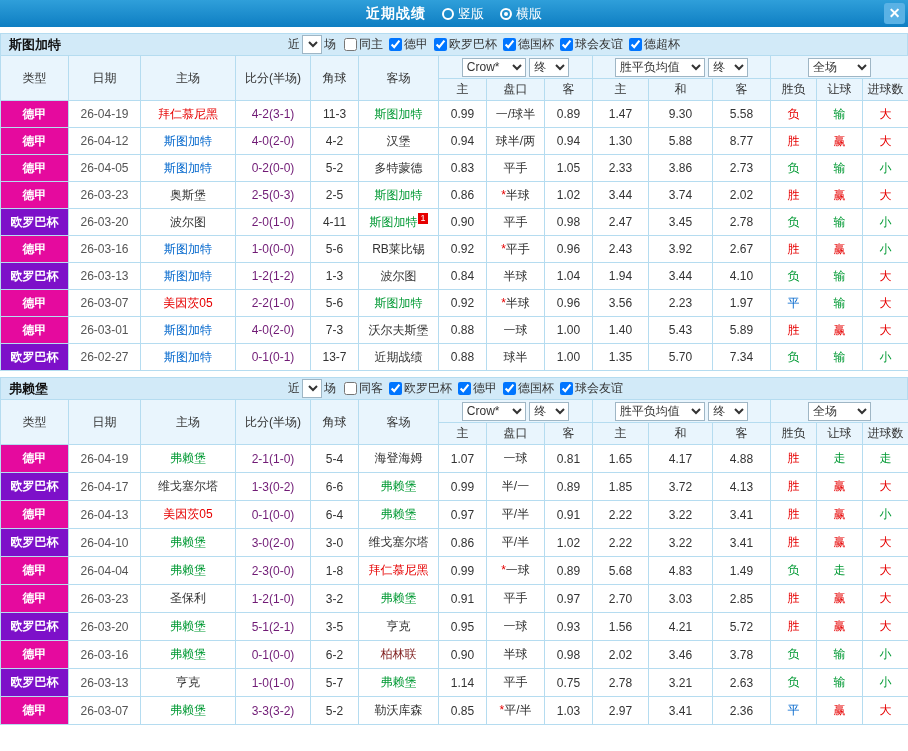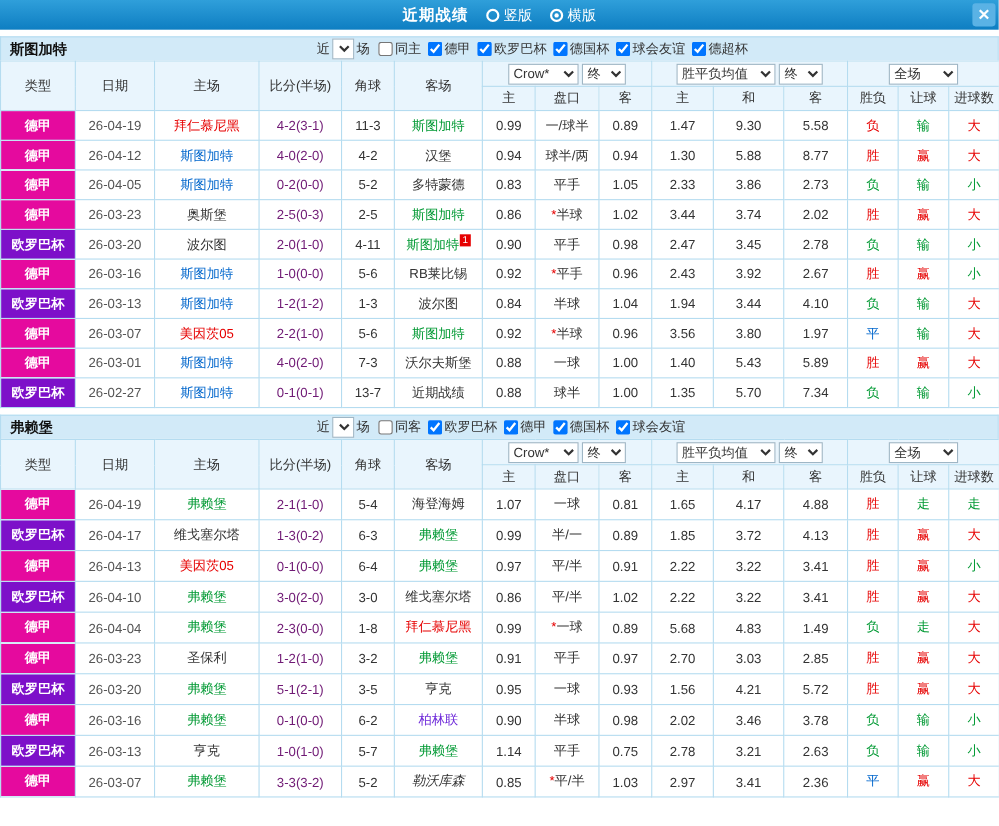--- a/index.html
+++ b/index.html
@@ -269,21 +269,21 @@
             <td class="league" style="color: rgb(255, 255, 255); background: rgb(229, 10, 158);">德甲</td>
             <td class="date">26-03-07</td>
             <td class="team" style="color: rgb(230, 0, 0);">美因茨05</td>
             <td class="score">2-2(1-0)</td>
             <td>5-6</td>
             <td class="team" style="color: rgb(0, 153, 51);">斯图加特</td>
             <td>0.92</td>
             <td><span class="star">*</span>半球</td>
             <td>0.96</td>
             <td>3.56</td>
-            <td>3.80</td>
+            <td>2.23</td>
             <td>1.97</td>
             <td style="color: rgb(0, 102, 204);">平</td>
             <td style="color: rgb(0, 153, 51);">输</td>
             <td style="color: rgb(230, 0, 0);">大</td>
           </tr>
           <tr>
             <td class="league" style="color: rgb(255, 255, 255); background: rgb(229, 10, 158);">德甲</td>
             <td class="date">26-03-01</td>
             <td class="team" style="color: rgb(0, 102, 204);">斯图加特</td>
             <td class="score">4-0(2-0)</td>
@@ -417,21 +417,21 @@
             <td>4.88</td>
             <td style="color: rgb(230, 0, 0);">胜</td>
             <td style="color: rgb(0, 153, 51);">走</td>
             <td style="color: rgb(0, 153, 51);">走</td>
           </tr>
           <tr>
             <td class="league" style="color: rgb(255, 255, 255); background: rgb(125, 16, 201);">欧罗巴杯</td>
             <td class="date">26-04-17</td>
             <td class="team" style="color: rgb(51, 51, 51);">维戈塞尔塔</td>
             <td class="score">1-3(0-2)</td>
-            <td>6-3</td>
+            <td>6-6</td>
             <td class="team" style="color: rgb(0, 153, 51);">弗赖堡</td>
             <td>0.99</td>
             <td>半/一</td>
             <td>0.89</td>
             <td>1.85</td>
             <td>3.72</td>
             <td>4.13</td>
             <td style="color: rgb(230, 0, 0);">胜</td>
             <td style="color: rgb(230, 0, 0);">赢</td>
             <td style="color: rgb(230, 0, 0);">大</td>
@@ -520,21 +520,21 @@
             <td style="color: rgb(230, 0, 0);">胜</td>
             <td style="color: rgb(230, 0, 0);">赢</td>
             <td style="color: rgb(230, 0, 0);">大</td>
           </tr>
           <tr>
             <td class="league" style="color: rgb(255, 255, 255); background: rgb(229, 10, 158);">德甲</td>
             <td class="date">26-03-16</td>
             <td class="team" style="color: rgb(0, 153, 51);">弗赖堡</td>
             <td class="score">0-1(0-0)</td>
             <td>6-2</td>
-            <td class="team" style="color: #6d28d9;">柏林联</td>
+            <td class="team" style="color: #7f1d1d;">柏林联</td>
             <td>0.90</td>
             <td>半球</td>
             <td>0.98</td>
             <td>2.02</td>
             <td>3.46</td>
             <td>3.78</td>
             <td style="color: rgb(0, 153, 51);">负</td>
             <td style="color: rgb(0, 153, 51);">输</td>
             <td style="color: rgb(0, 153, 51);">小</td>
           </tr>
@@ -554,21 +554,21 @@
             <td style="color: rgb(0, 153, 51);">负</td>
             <td style="color: rgb(0, 153, 51);">输</td>
             <td style="color: rgb(0, 153, 51);">小</td>
           </tr>
           <tr>
             <td class="league" style="color: rgb(255, 255, 255); background: rgb(229, 10, 158);">德甲</td>
             <td class="date">26-03-07</td>
             <td class="team" style="color: rgb(0, 153, 51);">弗赖堡</td>
             <td class="score">3-3(3-2)</td>
             <td>5-2</td>
-            <td class="team" style="color: rgb(51, 51, 51); font-style: italic;">勒沃库森</td>
+            <td class="team" style="color: rgb(51, 51, 51);">勒沃库森</td>
             <td>0.85</td>
             <td><span class="star">*</span>平/半</td>
             <td>1.03</td>
             <td>2.97</td>
             <td>3.41</td>
             <td>2.36</td>
             <td style="color: rgb(0, 102, 204);">平</td>
             <td style="color: rgb(230, 0, 0);">赢</td>
             <td style="color: rgb(230, 0, 0);">大</td>
           </tr>

